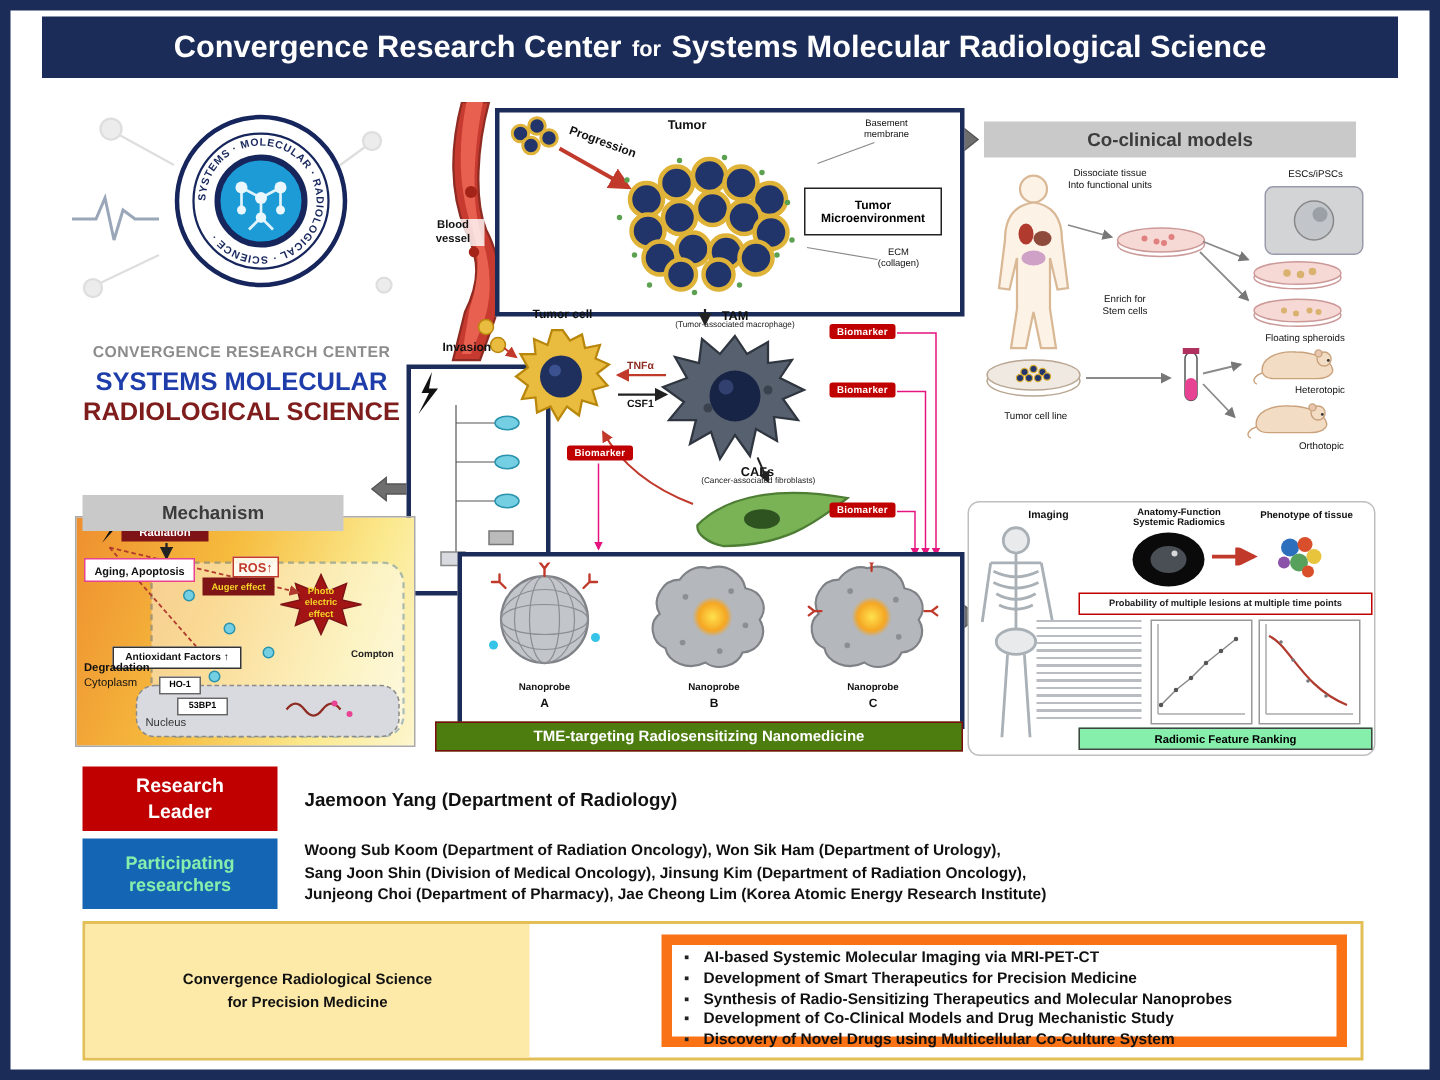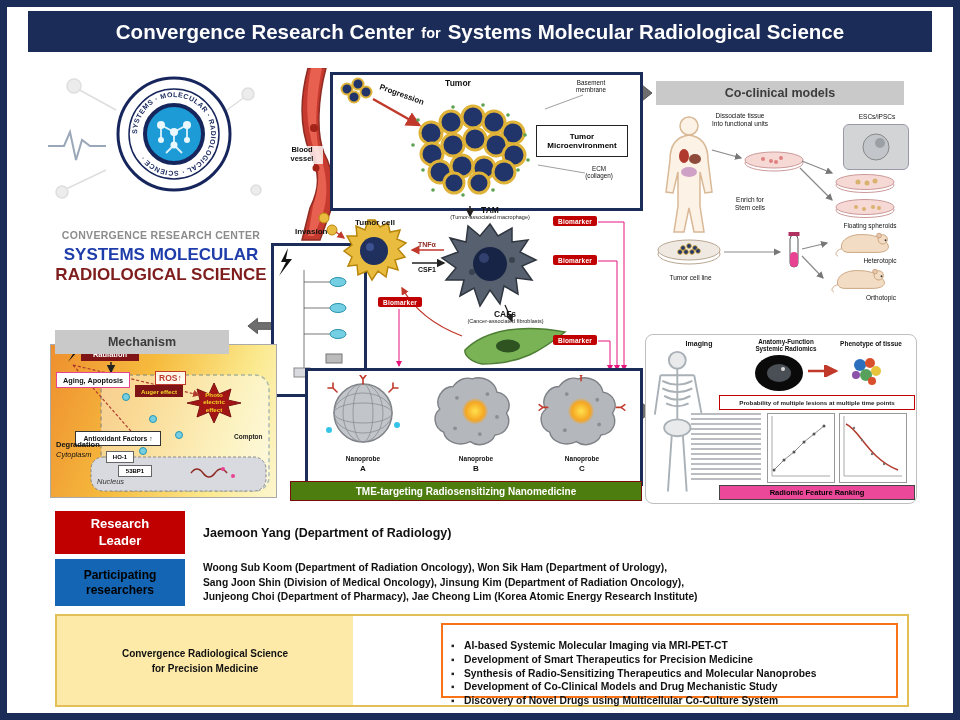--- a/index.html
+++ b/index.html
@@ -1,21 +1,21 @@
 <!DOCTYPE html>
 <html><head>
 <meta charset="utf-8">
 <style>
   html,body{margin:0;padding:0}
   body{font-family:"Liberation Sans",sans-serif;background:#777}
   .slide{position:relative;width:960px;height:720px;background:#fff;overflow:hidden;margin:0 auto}
   .frame{position:absolute;inset:0;border:7px solid #1b2c58;pointer-events:none;z-index:60}
   .abs{position:absolute}
   .lbl{position:absolute;white-space:pre-line;color:#111;line-height:1.18}
-  .c{text-align:center}.b{font-weight:bold}.i{font-style:italic}
+  .c{text-align:center}.b{font-weight:bold}.i{}
   .bar{position:absolute;background:#c9c9c9;color:#3c3c3c;font-weight:bold;font-size:12.5px;display:flex;align-items:center;justify-content:center;z-index:5}
   .navybox{position:absolute;background:#fff;border:3px solid #1b2c58}
   .biomarker{position:absolute;background:#c00000;color:#fff;font-size:6.5px;font-weight:bold;padding:1.5px 5px;border-radius:2px;z-index:8;letter-spacing:.2px}
   .header{position:absolute;left:28px;right:28px;top:11px;height:41px;background:#1b2c58;color:#fff;display:flex;align-items:center;justify-content:center;z-index:10}
   .header .t1,.header .t2{font-size:20.5px;font-weight:bold}
   .header .tf{font-size:14.5px;font-weight:bold;margin:0 7px;position:relative;top:1px}
   .chip{position:absolute;display:flex;align-items:center;justify-content:center;text-align:center}
   .fauxtext{background-image:repeating-linear-gradient(to bottom,#b9bcc0 0,#b9bcc0 1.5px,transparent 1.5px,transparent 5px)}
   ul.bullets{list-style:none;margin:0;padding:0}
   ul.bullets li{position:relative;padding-left:13px;font-size:10.3px;font-weight:bold;line-height:13.8px;color:#111}
@@ -169,21 +169,21 @@
       <rect x="52" y="108" width="16" height="9" fill="#bbb" stroke="#777"></rect>
       <rect x="20" y="122" width="16" height="9" fill="#d9dadf" stroke="#888"></rect>
     </svg>
   </div>
 
   <svg class="abs" style="left:340px;top:215px;width:70px;height:70px" viewBox="0 0 70 70">
     <path d="M35,5 L40,12 L48,8 L50,17 L60,15 L57,24 L66,28 L58,34 L65,42 L55,45 L58,55 L48,52 L46,62 L38,56 L32,65 L27,56 L18,60 L17,50 L8,51 L12,42 L4,36 L12,30 L7,21 L17,21 L16,11 L25,15 L28,5 Z" fill="#e9bc40" stroke="#b8860b" stroke-width="1.5"></path>
     <circle cx="34" cy="36" r="14" fill="#1f2f5e"></circle>
       <circle cx="30" cy="32" r="4" fill="#3c5290"></circle>
   </svg>
-  <div class="lbl b c" style="left:340px;top:218px;width:70px;font-size:8px">Tumor cell</div>
+  <div class="lbl b c" style="left:340px;top:205px;width:70px;font-size:8px">Tumor cell</div>
 
   <svg class="abs" style="left:440px;top:220px;width:100px;height:90px" viewBox="0 0 100 90">
     <path d="M50,4 L58,16 L72,8 L72,22 L88,20 L80,32 L96,40 L82,46 L92,60 L76,58 L78,74 L64,66 L60,84 L50,70 L40,86 L34,68 L20,76 L24,60 L6,60 L16,48 L2,38 L18,32 L10,18 L26,22 L28,6 L40,16 Z" fill="#57606e" stroke="#2f3640" stroke-width="1.5"></path>
     <circle cx="50" cy="44" r="17" fill="#182445"></circle>
       <circle cx="44" cy="38" r="5" fill="#31406e"></circle>
     <circle cx="72" cy="40" r="3" fill="#39424e"></circle>
       <circle cx="32" cy="52" r="3" fill="#39424e"></circle>
   </svg>
   <div class="lbl b c" style="left:455px;top:205px;width:70px;font-size:8.5px">TAM</div>
   <div class="lbl c" style="left:432px;top:214px;width:116px;font-size:5.5px;color:#222">(Tumor-associated macrophage)</div>
@@ -505,39 +505,39 @@
         <line x1="4" y1="2" x2="4" y2="62" stroke="#aaa"></line>
           <line x1="4" y1="62" x2="62" y2="62" stroke="#aaa"></line>
         <g fill="#777">
             <circle cx="14" cy="14" r="1.2"></circle>
             <circle cx="22" cy="26" r="1.2"></circle>
             <circle cx="32" cy="40" r="1.2"></circle>
             <circle cx="44" cy="50" r="1.2"></circle>
           </g>
       </svg>
     </div>
-    <div class="chip b" style="left:73px;top:150px;width:194px;height:13px;border:1px solid #444;font-size:7.5px;background:#ec4899">Radiomic Feature Ranking</div>
+    <div class="chip b" style="left:73px;top:150px;width:194px;height:13px;border:1px solid #444;font-size:7.5px;background:#86efac">Radiomic Feature Ranking</div>
   </div>
 
   <div class="chip b" style="left:55px;top:511px;width:130px;height:43px;background:#c00000;color:#fff;font-size:13px;white-space:pre-line;line-height:1.25">Research
 Leader</div>
   <div class="chip b" style="left:203px;top:511px;height:43px;font-size:12.5px;justify-content:flex-start;color:#111">Jaemoon Yang (Department of Radiology)</div>
 
-  <div class="chip b" style="left:55px;top:559px;width:130px;height:47px;background:#1465b4;color:#000000;font-size:12px;white-space:pre-line;line-height:1.25">Participating
+  <div class="chip b" style="left:55px;top:559px;width:130px;height:47px;background:#1465b4;color:#86efac;font-size:12px;white-space:pre-line;line-height:1.25">Participating
 researchers</div>
   <div class="abs" style="left:203px;top:561px;width:706px">
     <div class="b" style="font-size:10.3px;line-height:14.5px;color:#111">Woong Sub Koom (Department of Radiation Oncology), Won Sik Ham (Department of Urology),</div>
     <div class="b" style="font-size:10.3px;line-height:14.5px;color:#111">Sang Joon Shin (Division of Medical Oncology), Jinsung Kim (Department of Radiation Oncology),</div>
     <div class="b" style="font-size:10.3px;line-height:14.5px;color:#111">Junjeong Choi (Department of Pharmacy), Jae Cheong Lim (Korea Atomic Energy Research Institute)</div>
   </div>
 
   <div class="abs" style="left:55px;top:614px;width:850px;height:89px;border:2px solid #e3bf57;background:#fff">
     <div class="chip b" style="left:0;top:0;bottom:0;width:296px;background:#fdeaa8;font-size:10px;white-space:pre-line;line-height:1.5;color:#111">Convergence Radiological Science
 for Precision Medicine</div>
-    <div class="abs" style="left:384px;top:7px;right:9px;bottom:7px;border:2px solid #f97316;padding:14px 8px 2px 8px">
+    <div class="abs" style="left:384px;top:7px;right:9px;bottom:7px;border:7px solid #f97316;padding:2px 8px 2px 8px">
       <ul class="bullets">
         <li>AI-based Systemic Molecular Imaging via MRI-PET-CT</li>
         <li>Development of Smart Therapeutics for Precision Medicine</li>
         <li>Synthesis of Radio-Sensitizing Therapeutics and Molecular Nanoprobes</li>
         <li>Development of Co-Clinical Models and Drug Mechanistic Study</li>
         <li>Discovery of Novel Drugs using Multicellular Co-Culture System</li>
       </ul>
     </div>
   </div>
 

